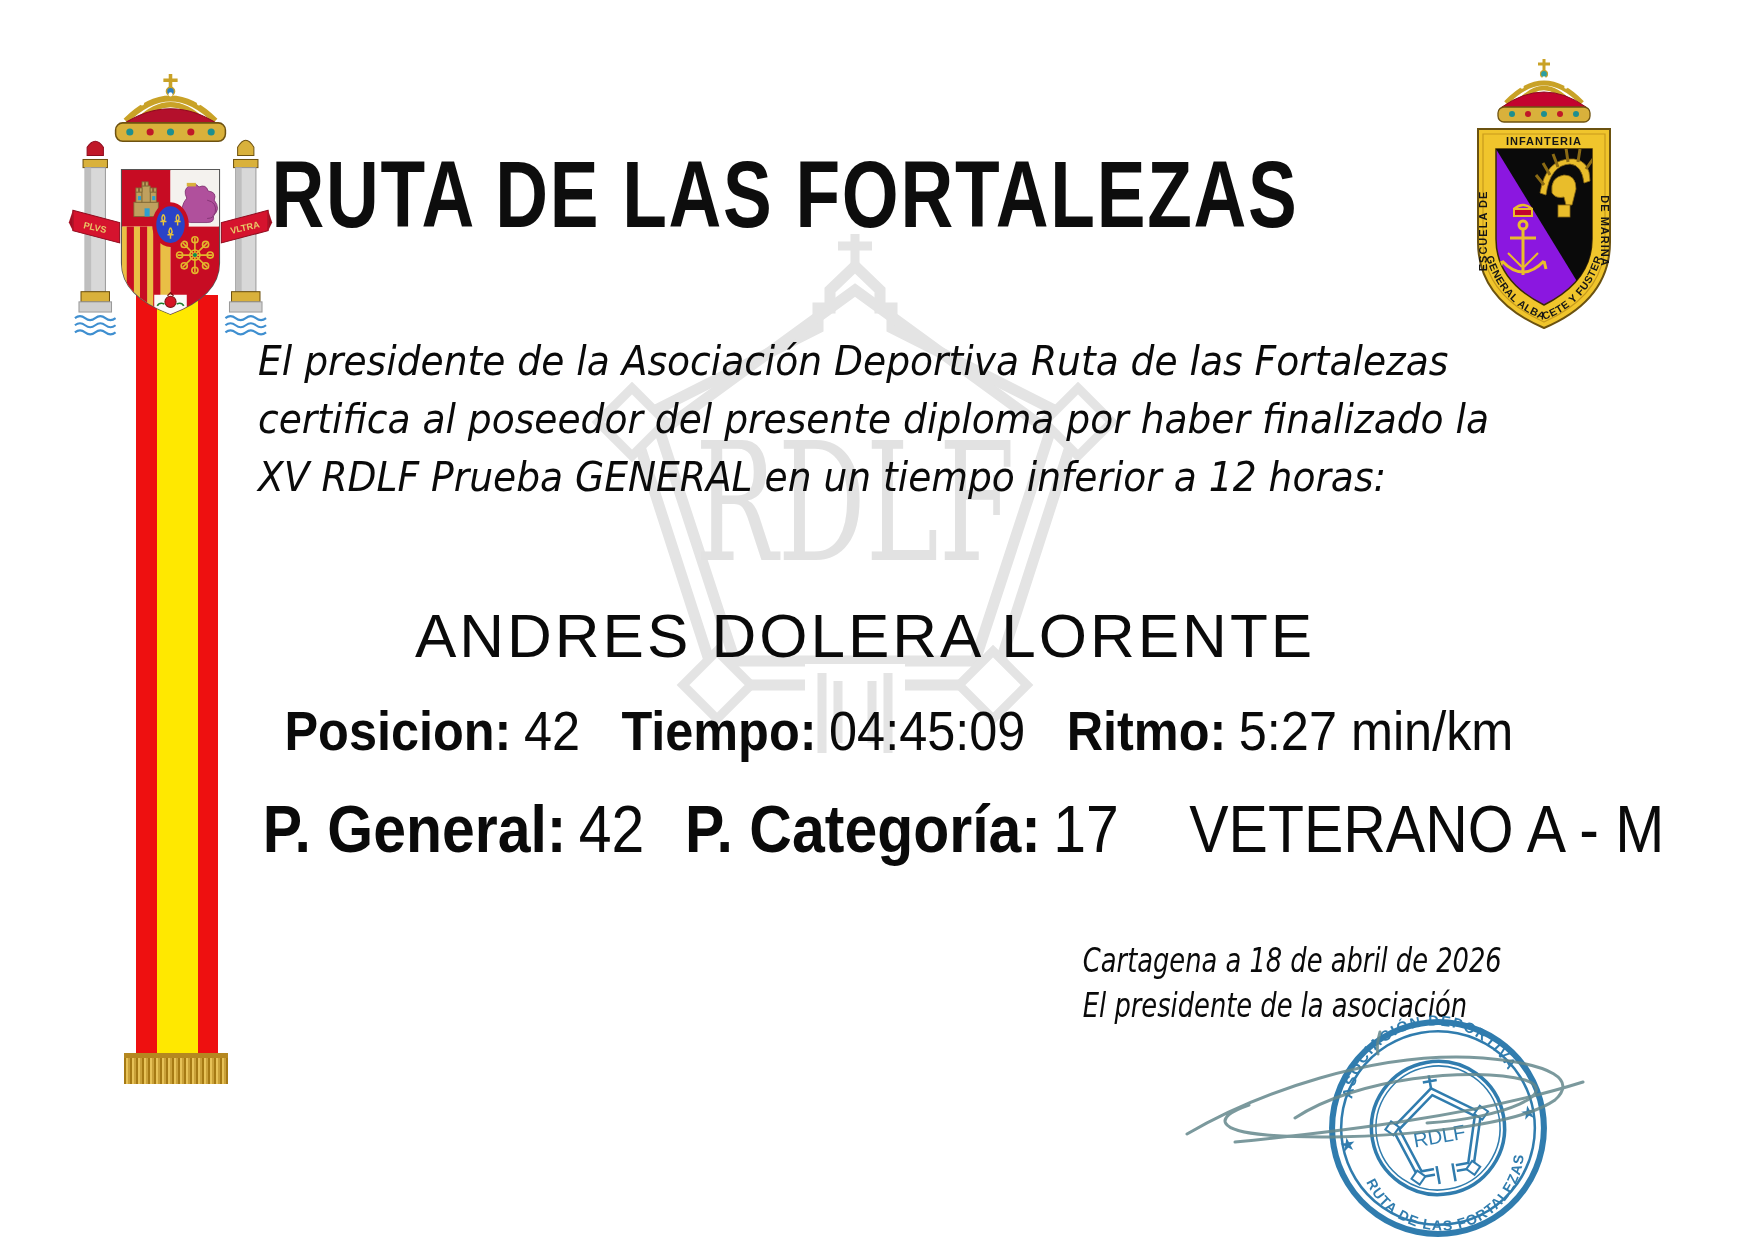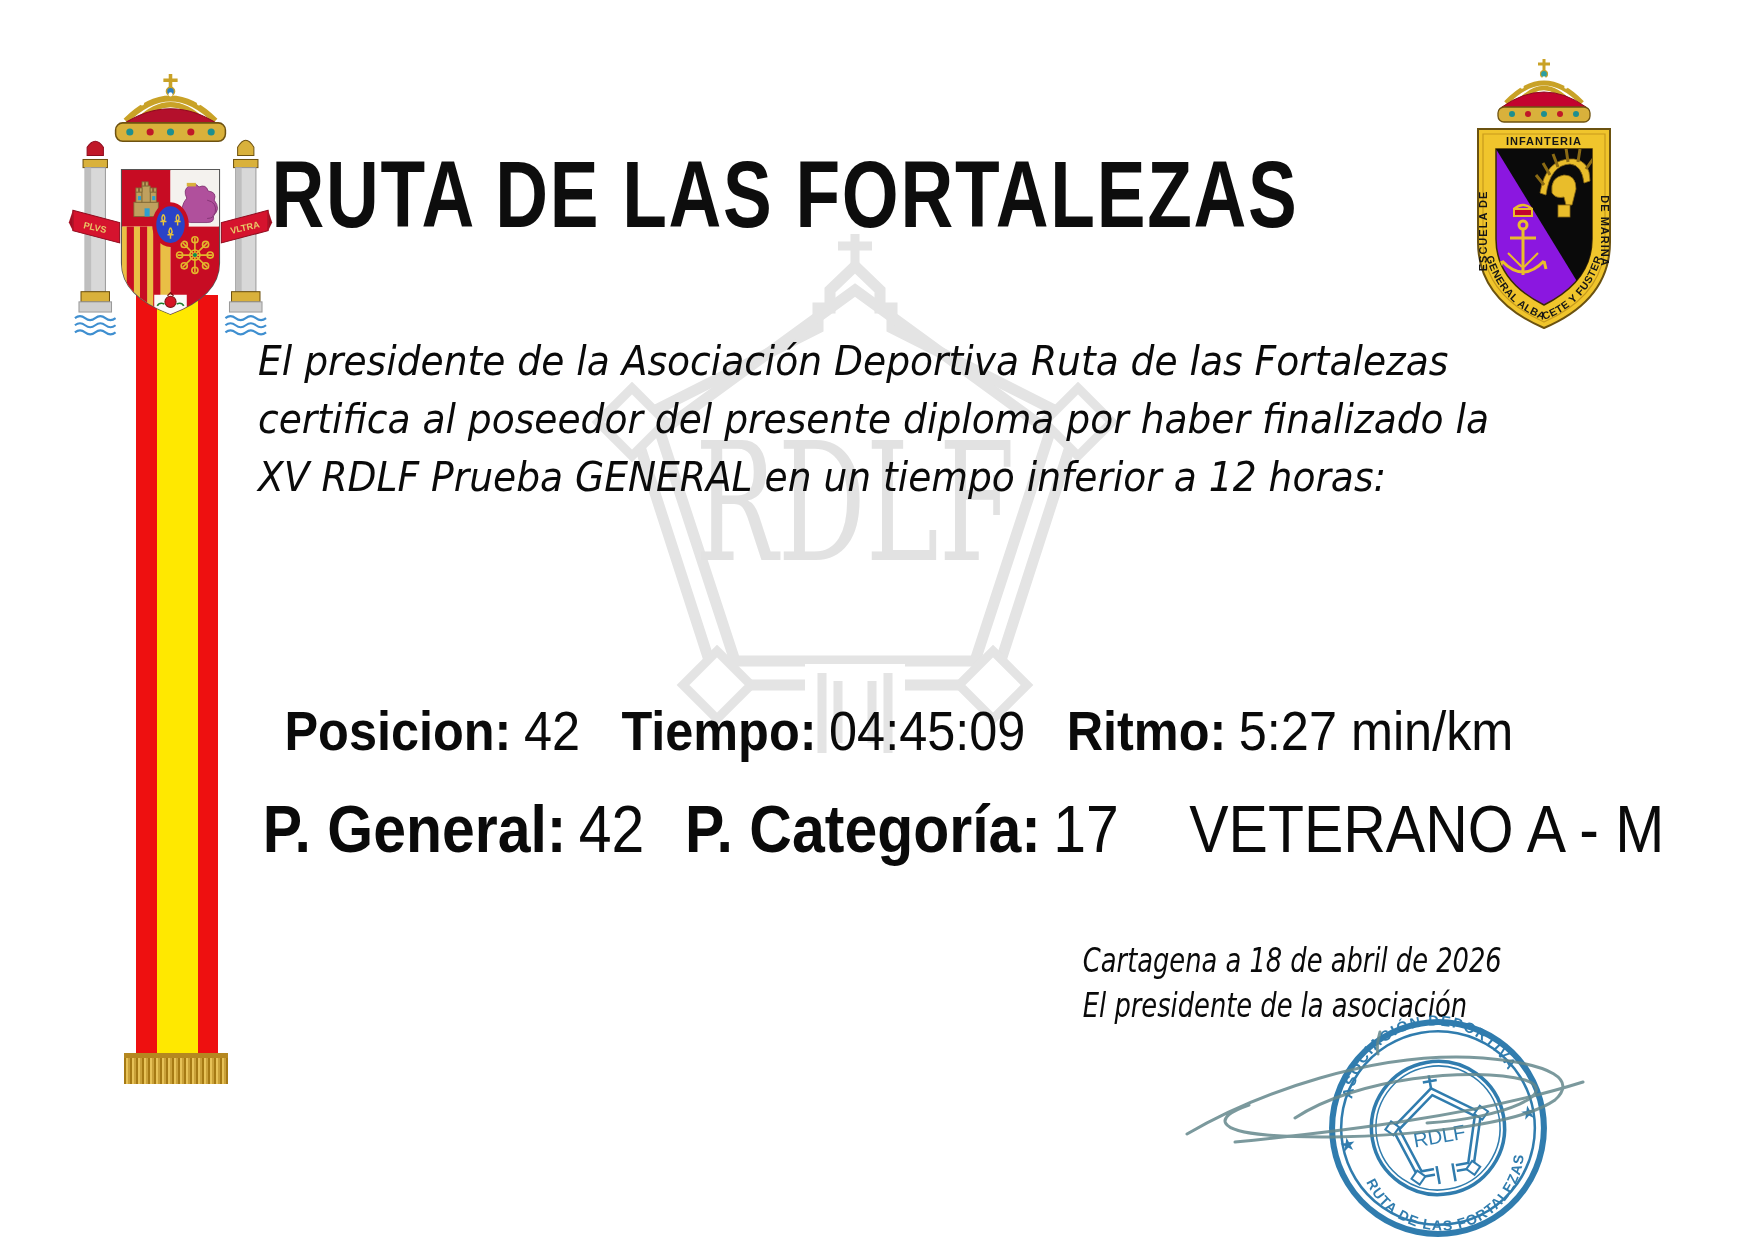--- a/index.html
+++ b/index.html
@@ -249,20 +249,21 @@
   </svg>
 
   <div class="abs title">RUTA DE LAS FORTALEZAS</div>
 
   <div class="abs bodytext hand">
     <div>El presidente de la Asociación Deportiva Ruta de las Fortalezas</div>
     <div>certifica al poseedor del presente diploma por haber finalizado la</div>
     <div>XV RDLF Prueba GENERAL en un tiempo inferior a 12 horas:</div>
   </div>
 
+  <div class="abs name">ANDRES DOLERA LORENTE</div>
 
   <div class="abs stats">
     <span class="lbl">Posicion:</span><span>42</span><span class="gap"></span><span class="lbl">Tiempo:</span><span>04:45:09</span><span class="gap"></span><span class="lbl">Ritmo:</span><span>5:27 min/km</span>
   </div>
 
   <div class="abs pline">
     <span class="lbl">P. General:</span><span>42</span><span class="gap"></span><span class="lbl">P. Categoría:</span><span>17</span><span class="gap"></span><span class="gap2"></span><span>VETERANO A - M</span>
   </div>
 
   <div class="abs dates hand">

